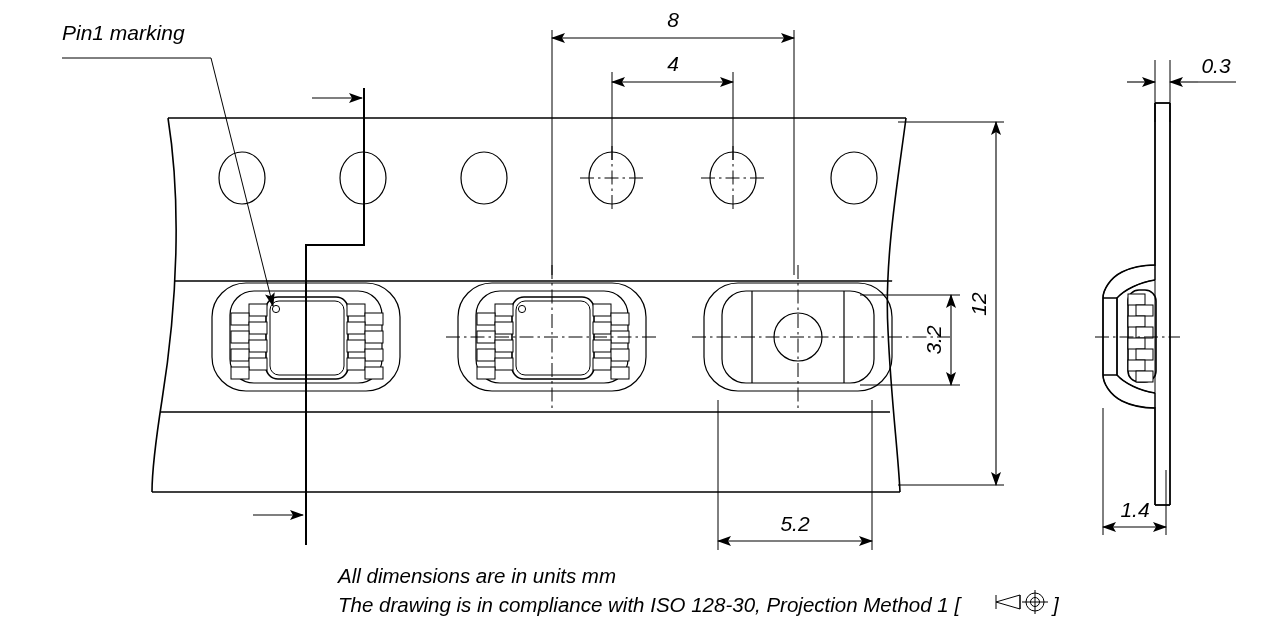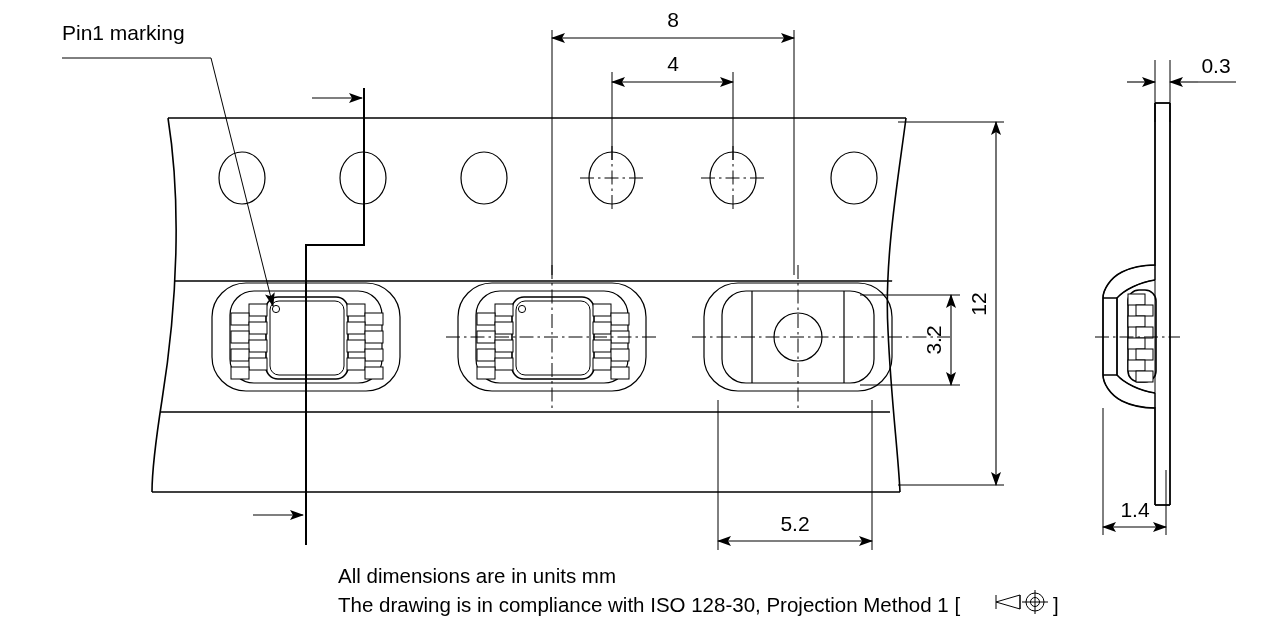--- a/index.html
+++ b/index.html
@@ -10,20 +10,21 @@
   body {
     font-family: "Liberation Sans", sans-serif;
     color: #000000;
   }
   #drawing-root {
     position: relative;
     width: 1280px;
     height: 638px;
     background: #ffffff;
     overflow: hidden;
+    font-style: italic;
   }
   svg.sheet {
     position: absolute;
     left: 0;
     top: 0;
     width: 1280px;
     height: 638px;
     display: block;
   }
   .ln        { fill: none; stroke: #000; stroke-width: 1.6; }

